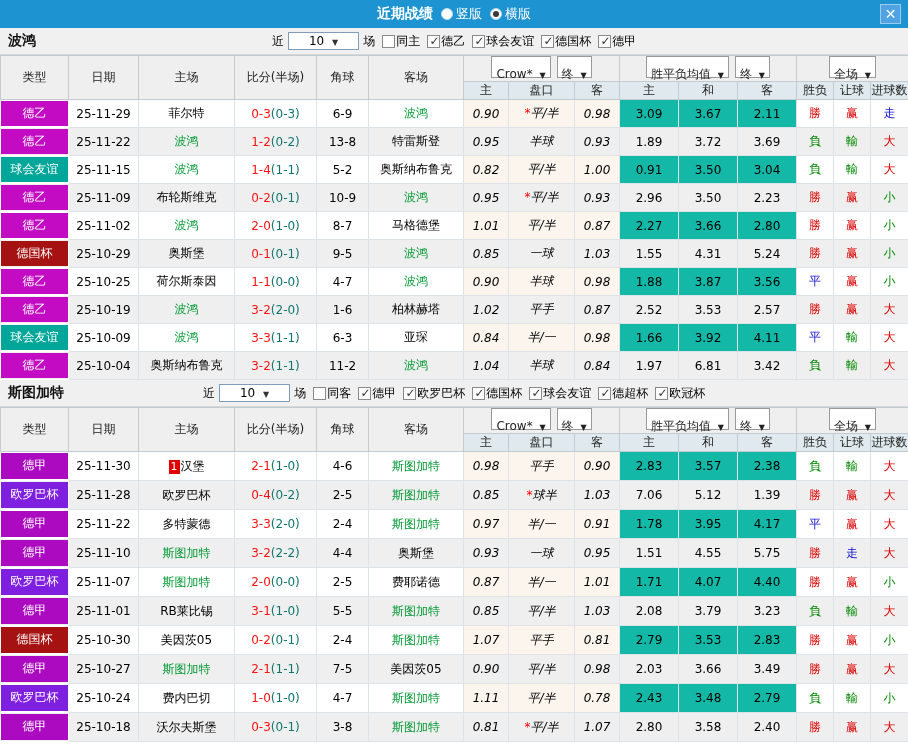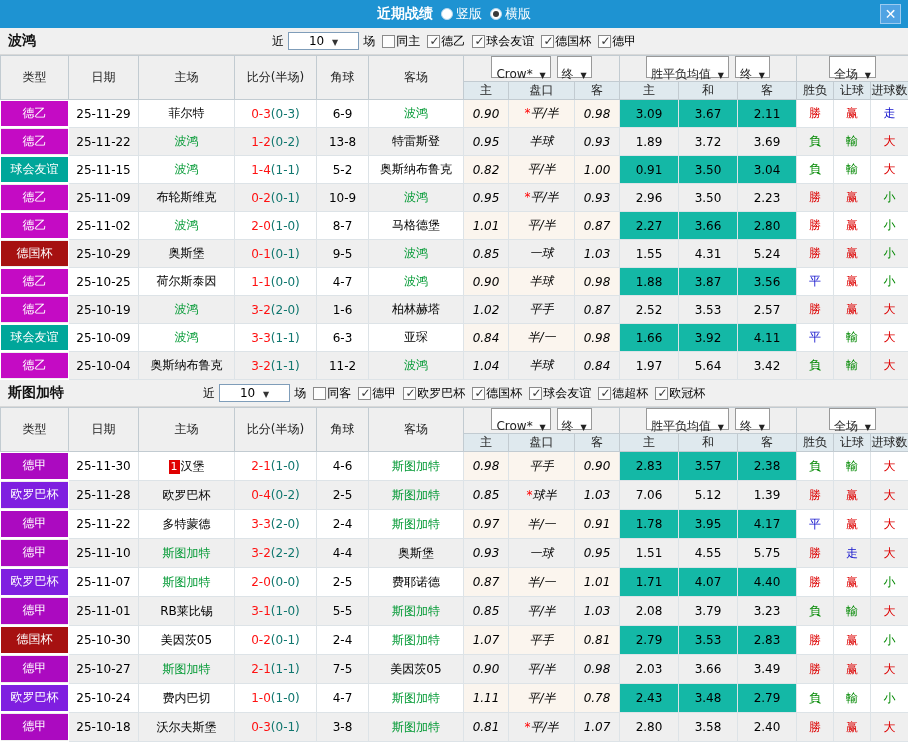--- a/index.html
+++ b/index.html
@@ -313,21 +313,21 @@
             </td>
             <td>25-10-04</td>
             <td><span>奥斯纳布鲁克</span></td>
             <td><span class="sc-main">3-2</span><span class="sc-half">(1-1)</span></td>
             <td>11-2</td>
             <td><span class="team-green">波鸿</span></td>
             <td class="warm">1.04</td>
             <td class="warm"><span>半球</span></td>
             <td class="warm">0.84</td>
             <td class="cool">1.97</td>
-            <td class="cool">5.64</td>
+            <td class="cool">6.81</td>
             <td class="cool">3.42</td>
             <td class="c-g">負</td>
             <td class="c-g">輸</td>
             <td class="c-r">大</td>
           </tr>
         </tbody>
       </table>
     </div>
     <div class="s2">
       <div class="team-row">

